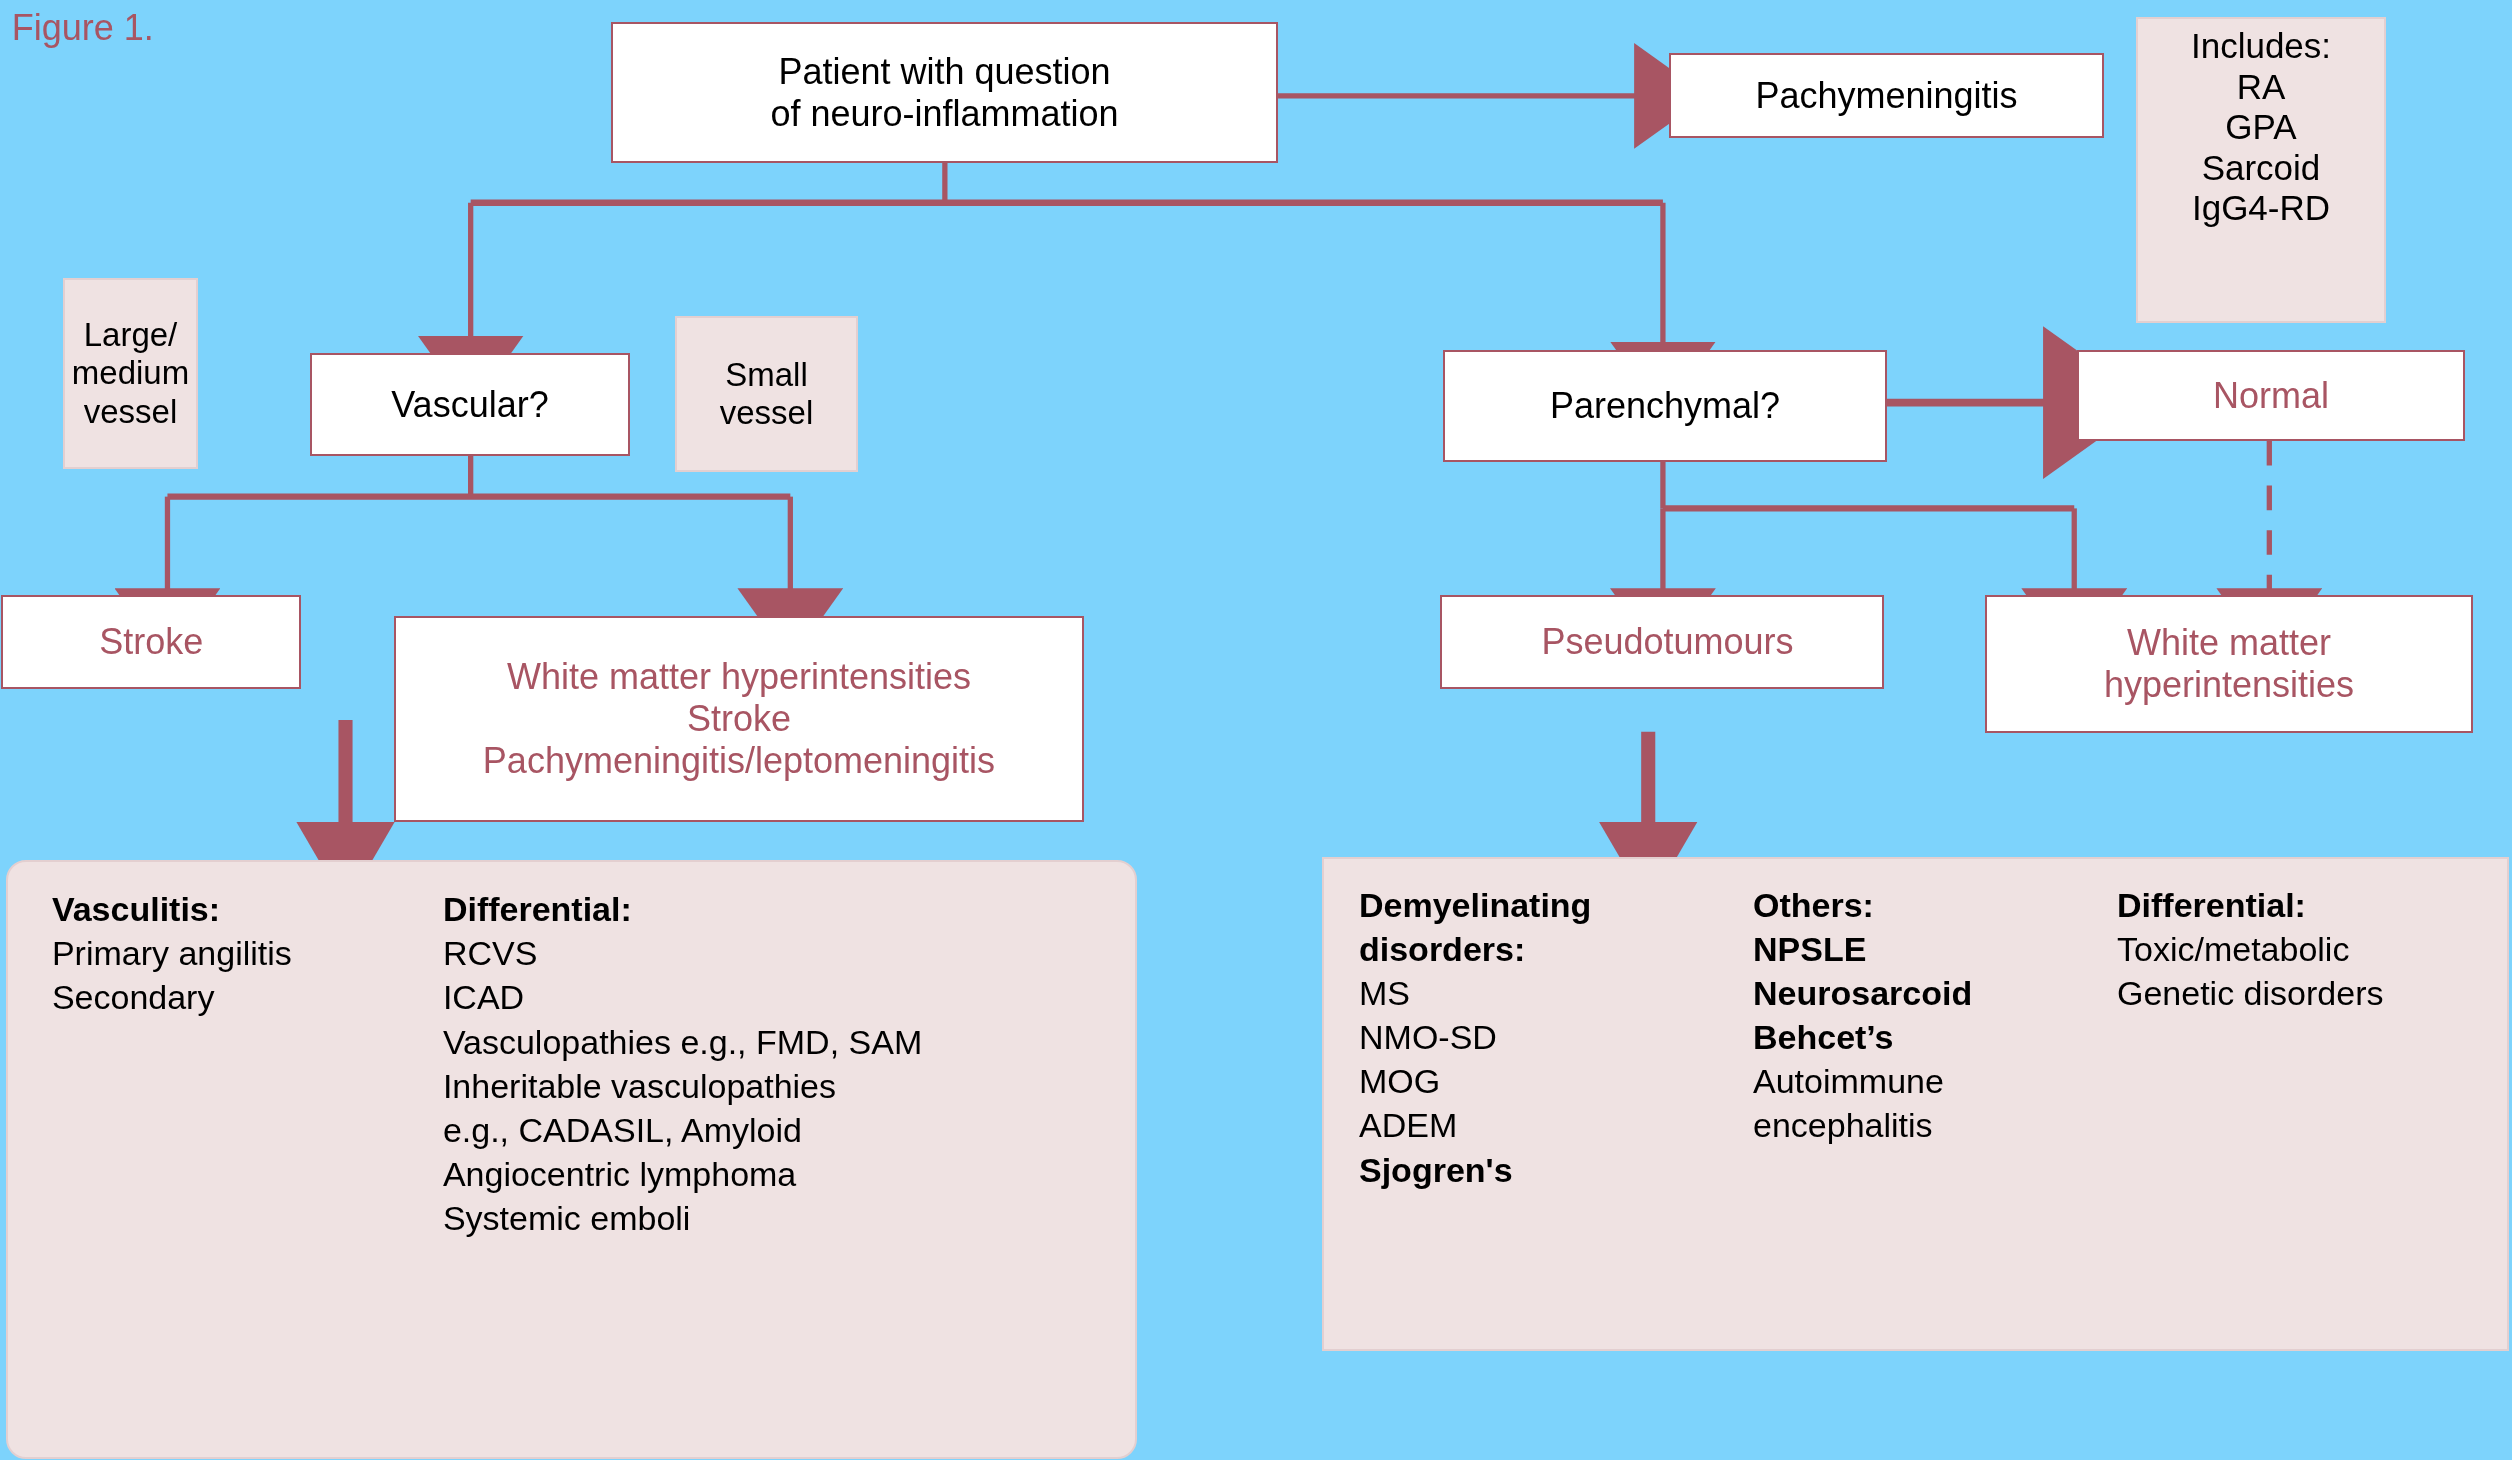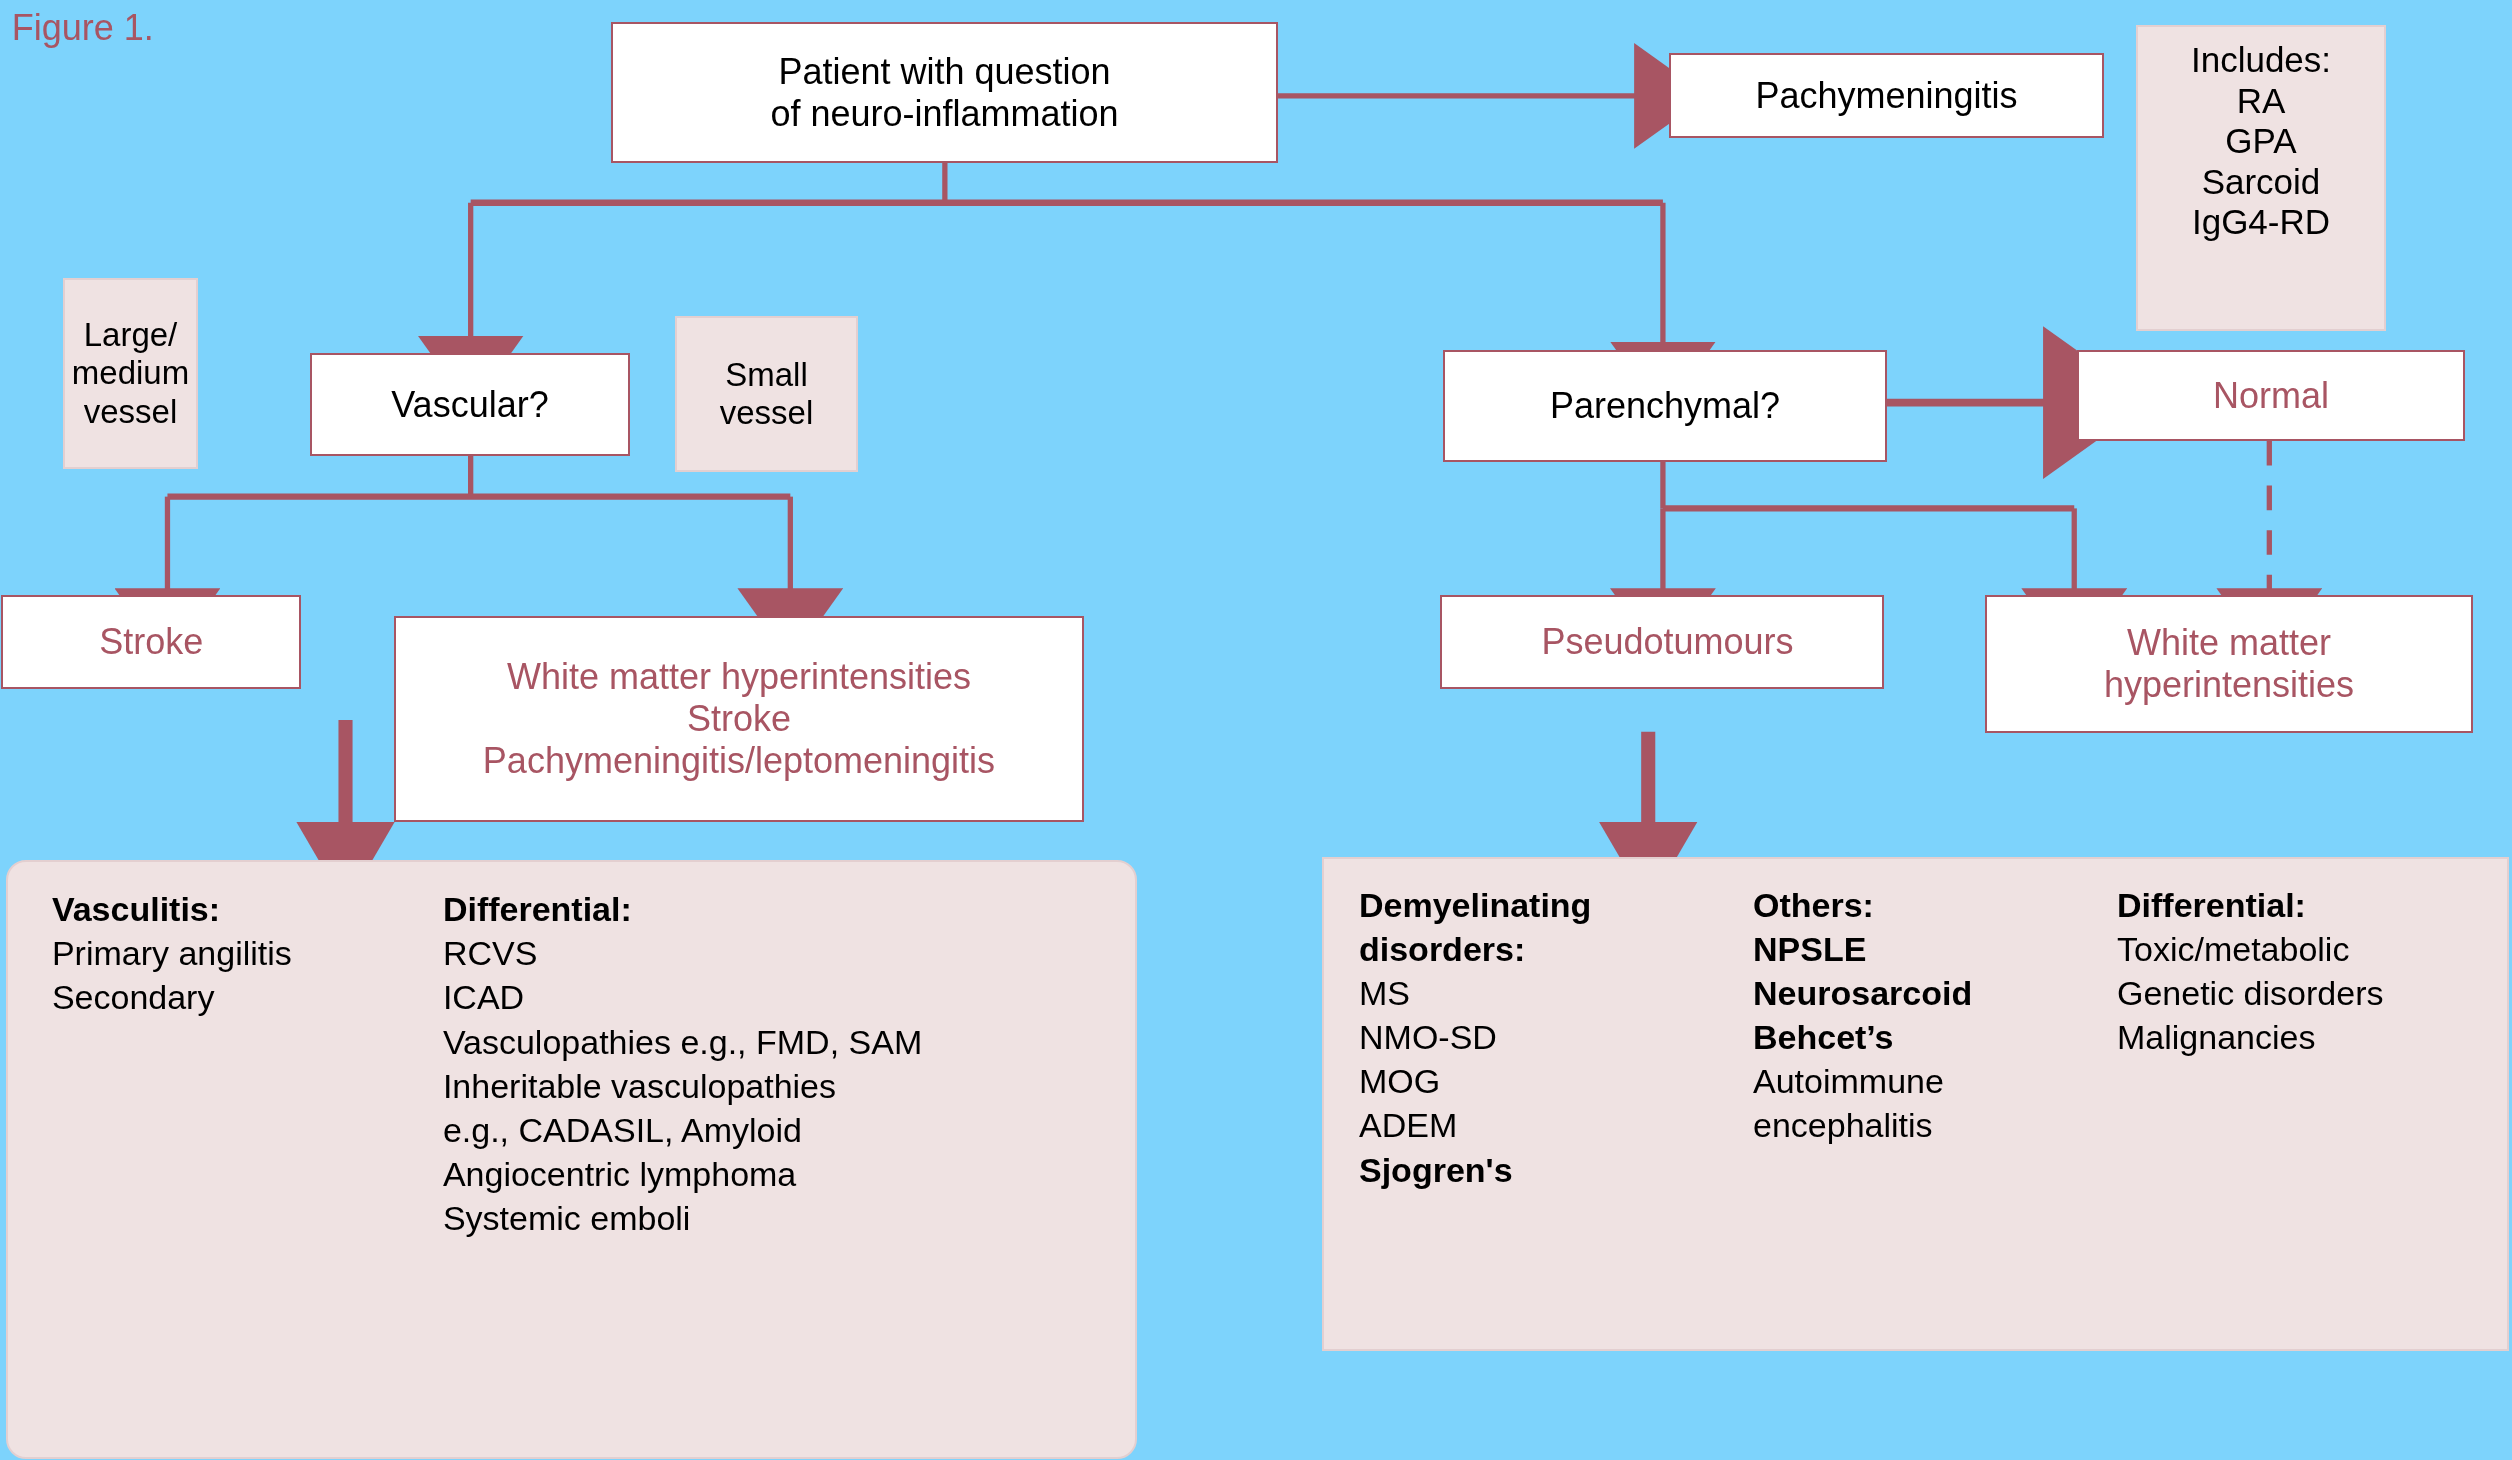--- a/index.html
+++ b/index.html
@@ -158,21 +158,21 @@
 
   <div class="node node-outline fs-big txt-dark" style="left:611px; top:22px; width:667px; height:141px;">
     <span>Patient with question</span>
     <span>of neuro-inflammation</span>
   </div>
 
   <div class="node node-outline fs-big txt-dark" style="left:1669px; top:53px; width:435px; height:85px;">
     <span>Pachymeningitis</span>
   </div>
 
-  <div class="node node-fill fs-mid txt-dark" style="left:2136px; top:25px; width:250px; height:306px; justify-content:flex-start; padding-top:13px;">
+  <div class="node node-fill fs-mid txt-dark" style="left:2136px; top:17px; width:250px; height:306px; justify-content:flex-start; padding-top:7px;">
     <span>Includes:</span>
     <span>RA</span>
     <span>GPA</span>
     <span>Sarcoid</span>
     <span>IgG4-RD</span>
   </div>
 
   <div class="node node-fill fs-small txt-dark" style="left:63px; top:278px; width:135px; height:191px;">
     <span>Large/</span>
     <span>medium</span>
@@ -253,18 +253,17 @@
       <span class="line bold">Neurosarcoid</span>
       <span class="line bold">Behcet’s</span>
       <span class="line">Autoimmune</span>
       <span class="line">encephalitis</span>
     </div>
 
     <div class="panel-col" style="width:376px;">
       <span class="line bold">Differential:</span>
       <span class="line">Toxic/metabolic</span>
       <span class="line">Genetic disorders</span>
-      <span class="line">Malignancies</span>
     </div>
   </div>
 
 </div>
 
 
 </body></html>

